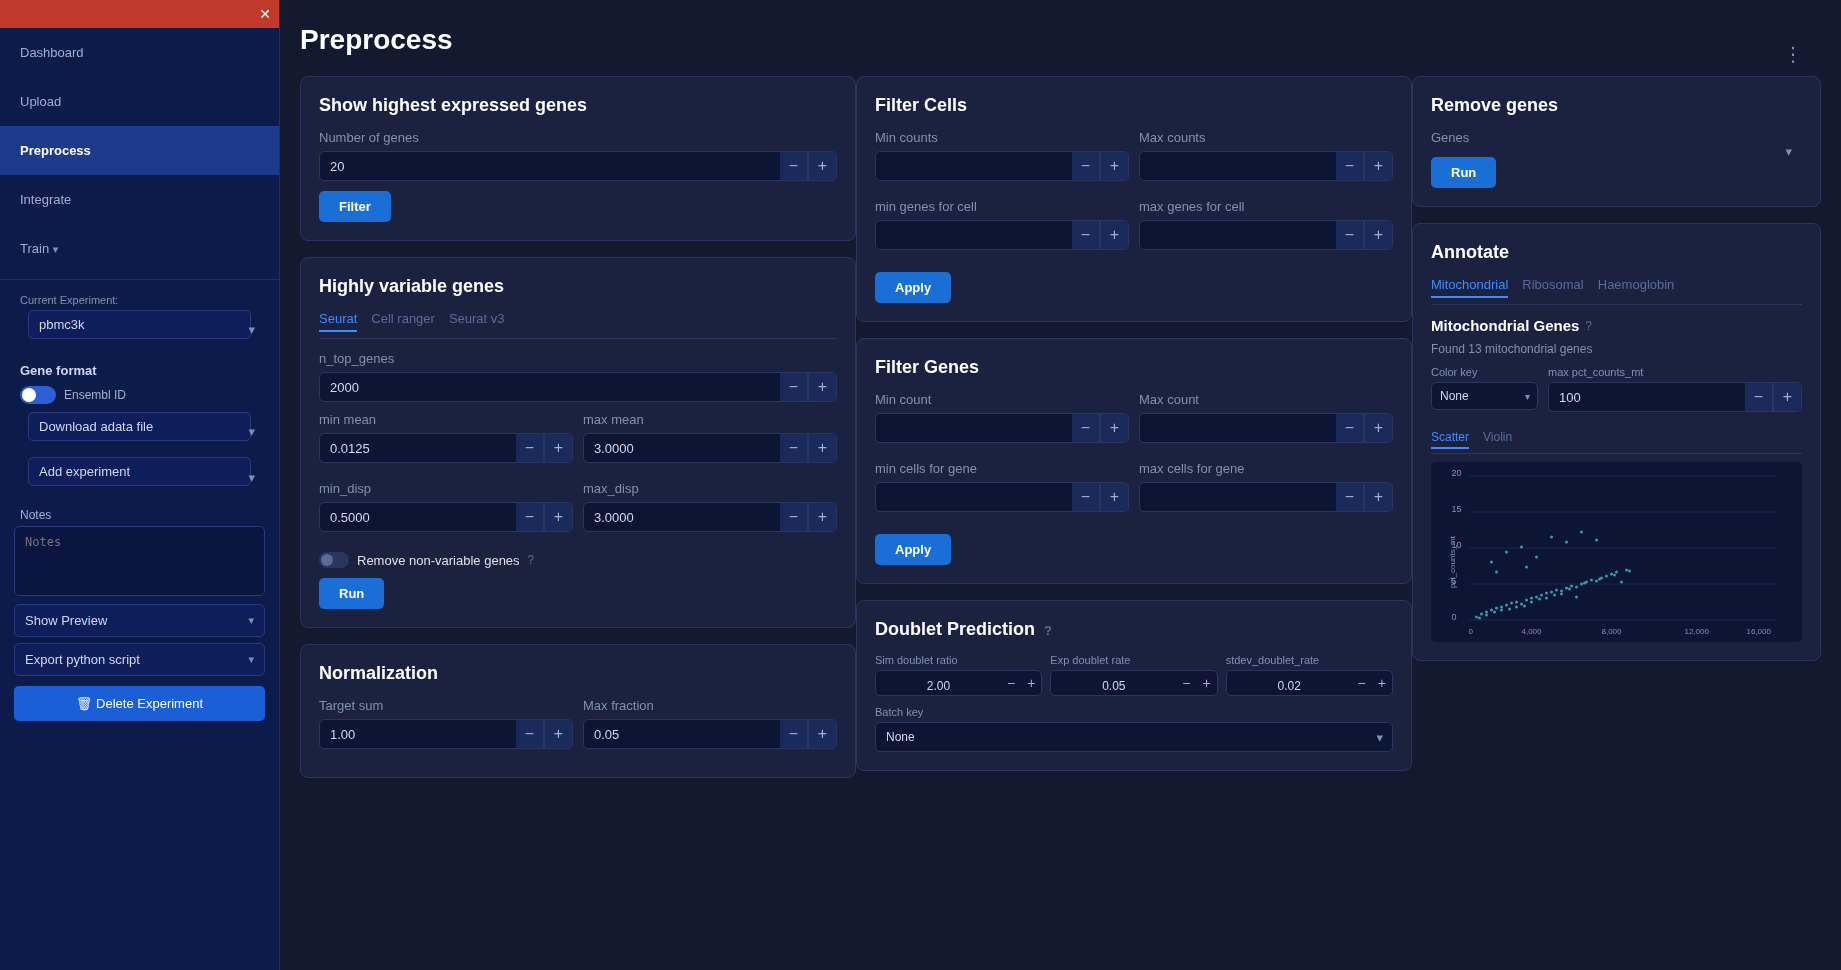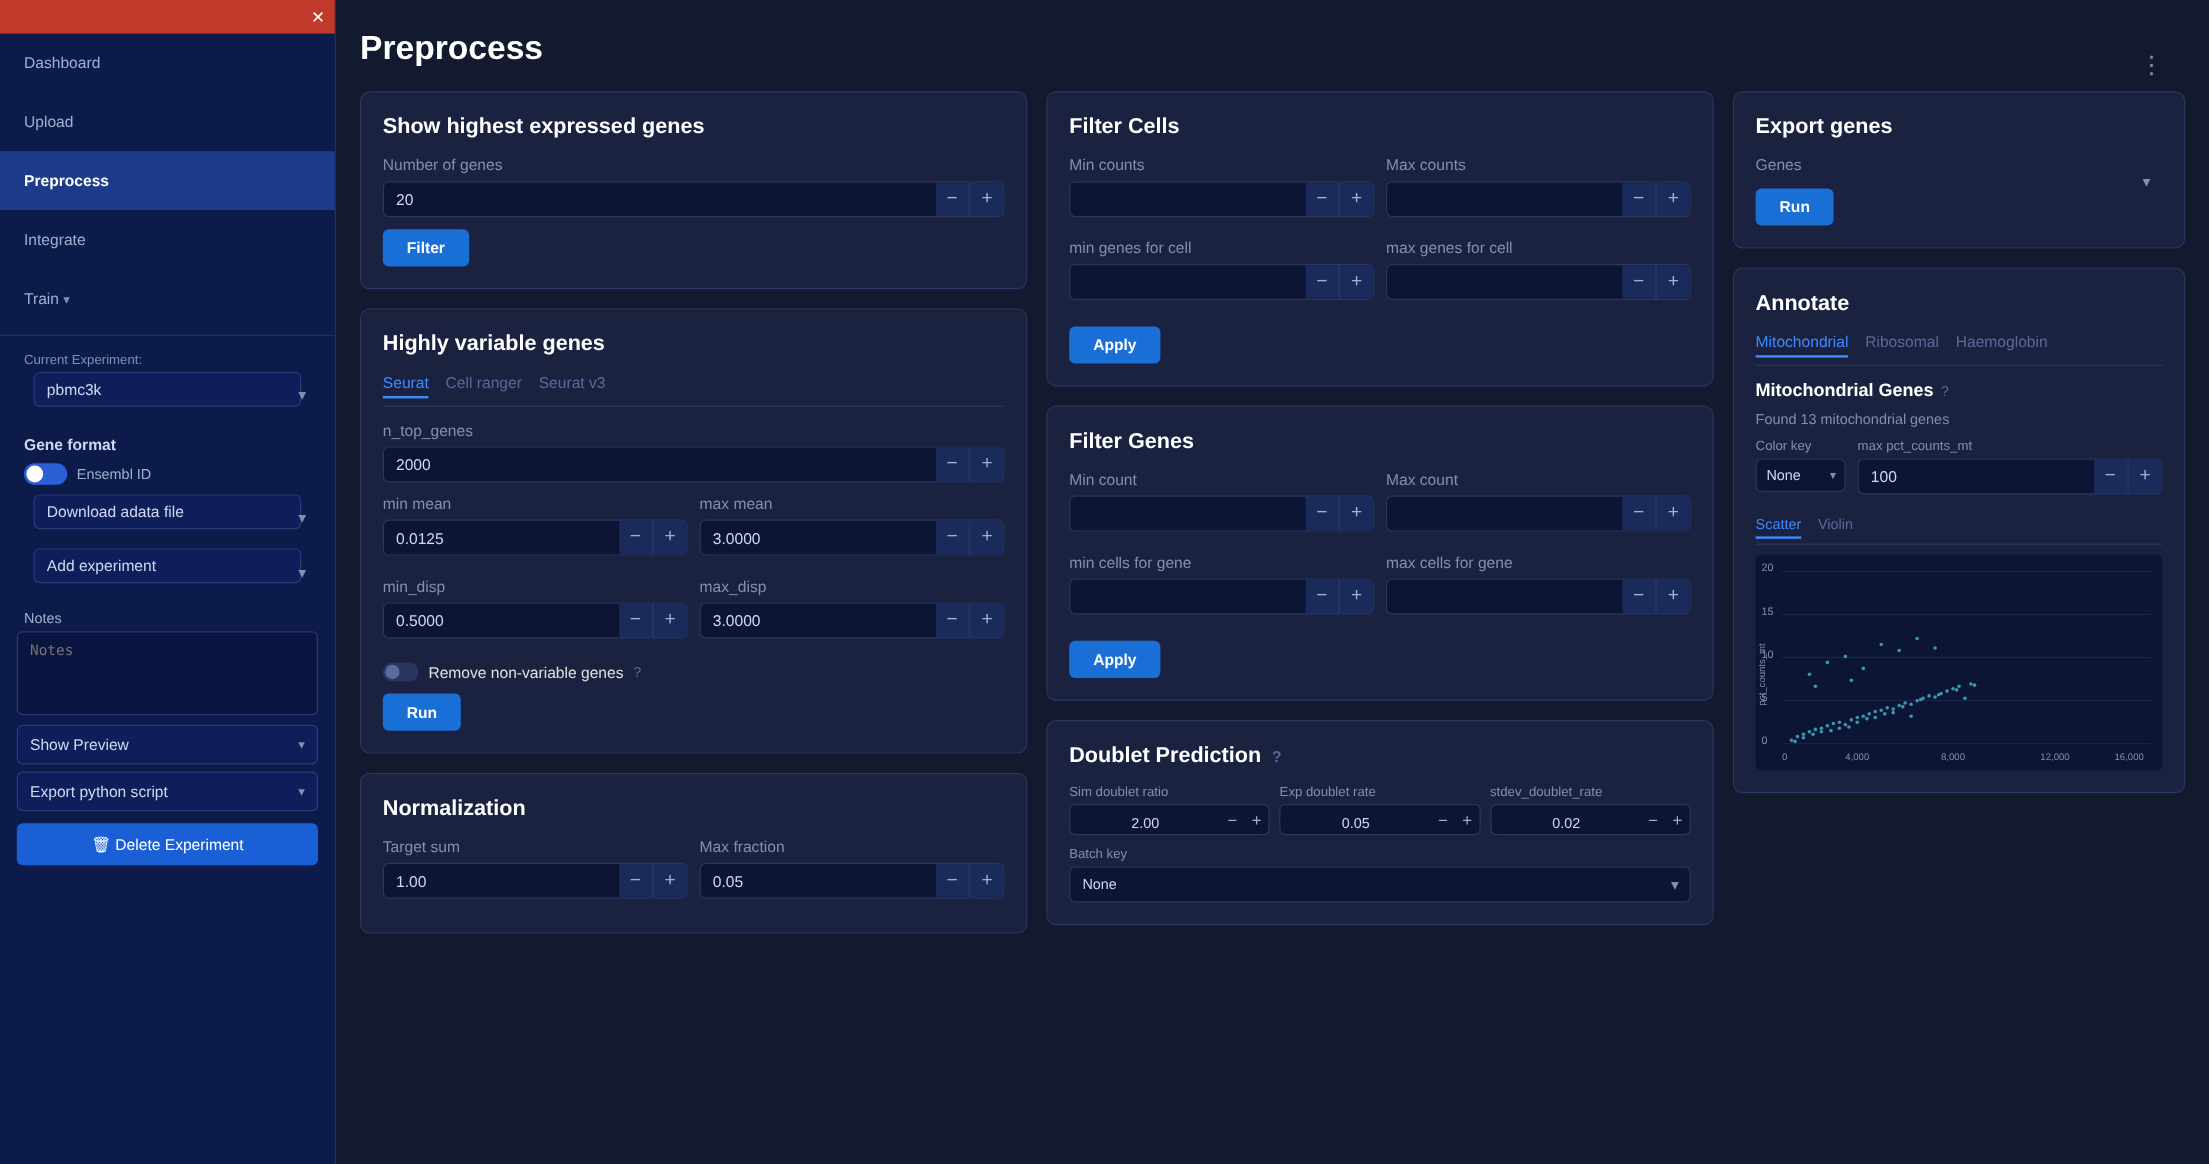--- a/index.html
+++ b/index.html
@@ -149,21 +149,20 @@
       background: #13192e;
       overflow-y: auto;
       padding: 24px 20px;
     }
 
     .page-title { font-size: 28px; font-weight: 700; color: #fff; margin-bottom: 20px; }
 
     .cards-grid {
       display: grid;
       grid-template-columns: 1fr 1fr 1fr;
-      gap: 16px;
     }
 
     .card {
       background: #1a2240;
       border: 1px solid #2a3560;
       border-radius: 8px;
       padding: 18px;
     }
 
     .card-title { font-size: 18px; font-weight: 700; color: #fff; margin-bottom: 14px; }
@@ -612,21 +611,21 @@
             </select>
             <span style="position:absolute;right:10px;top:50%;transform:translateY(-50%);color:#8090b0;pointer-events:none">▾</span>
           </div>
         </div>
       </div>
     </div>
 
     <div>
 
       <div class="card" style="margin-bottom:16px;">
-        <div class="card-title">Export genes</div>
+        <div class="card-title">Remove genes</div>
         <div class="card-subtitle">Genes</div>
         <div style="position:relative; margin-bottom:12px;">
           <span style="position:absolute;right:10px;top:50%;transform:translateY(-50%);color:#8090b0;pointer-events:none">▾</span>
         </div>
         <button class="blue-btn">Run</button>
       </div>
 
       <div class="card">
         <div class="card-title">Annotate</div>
         <div class="tab-row">

